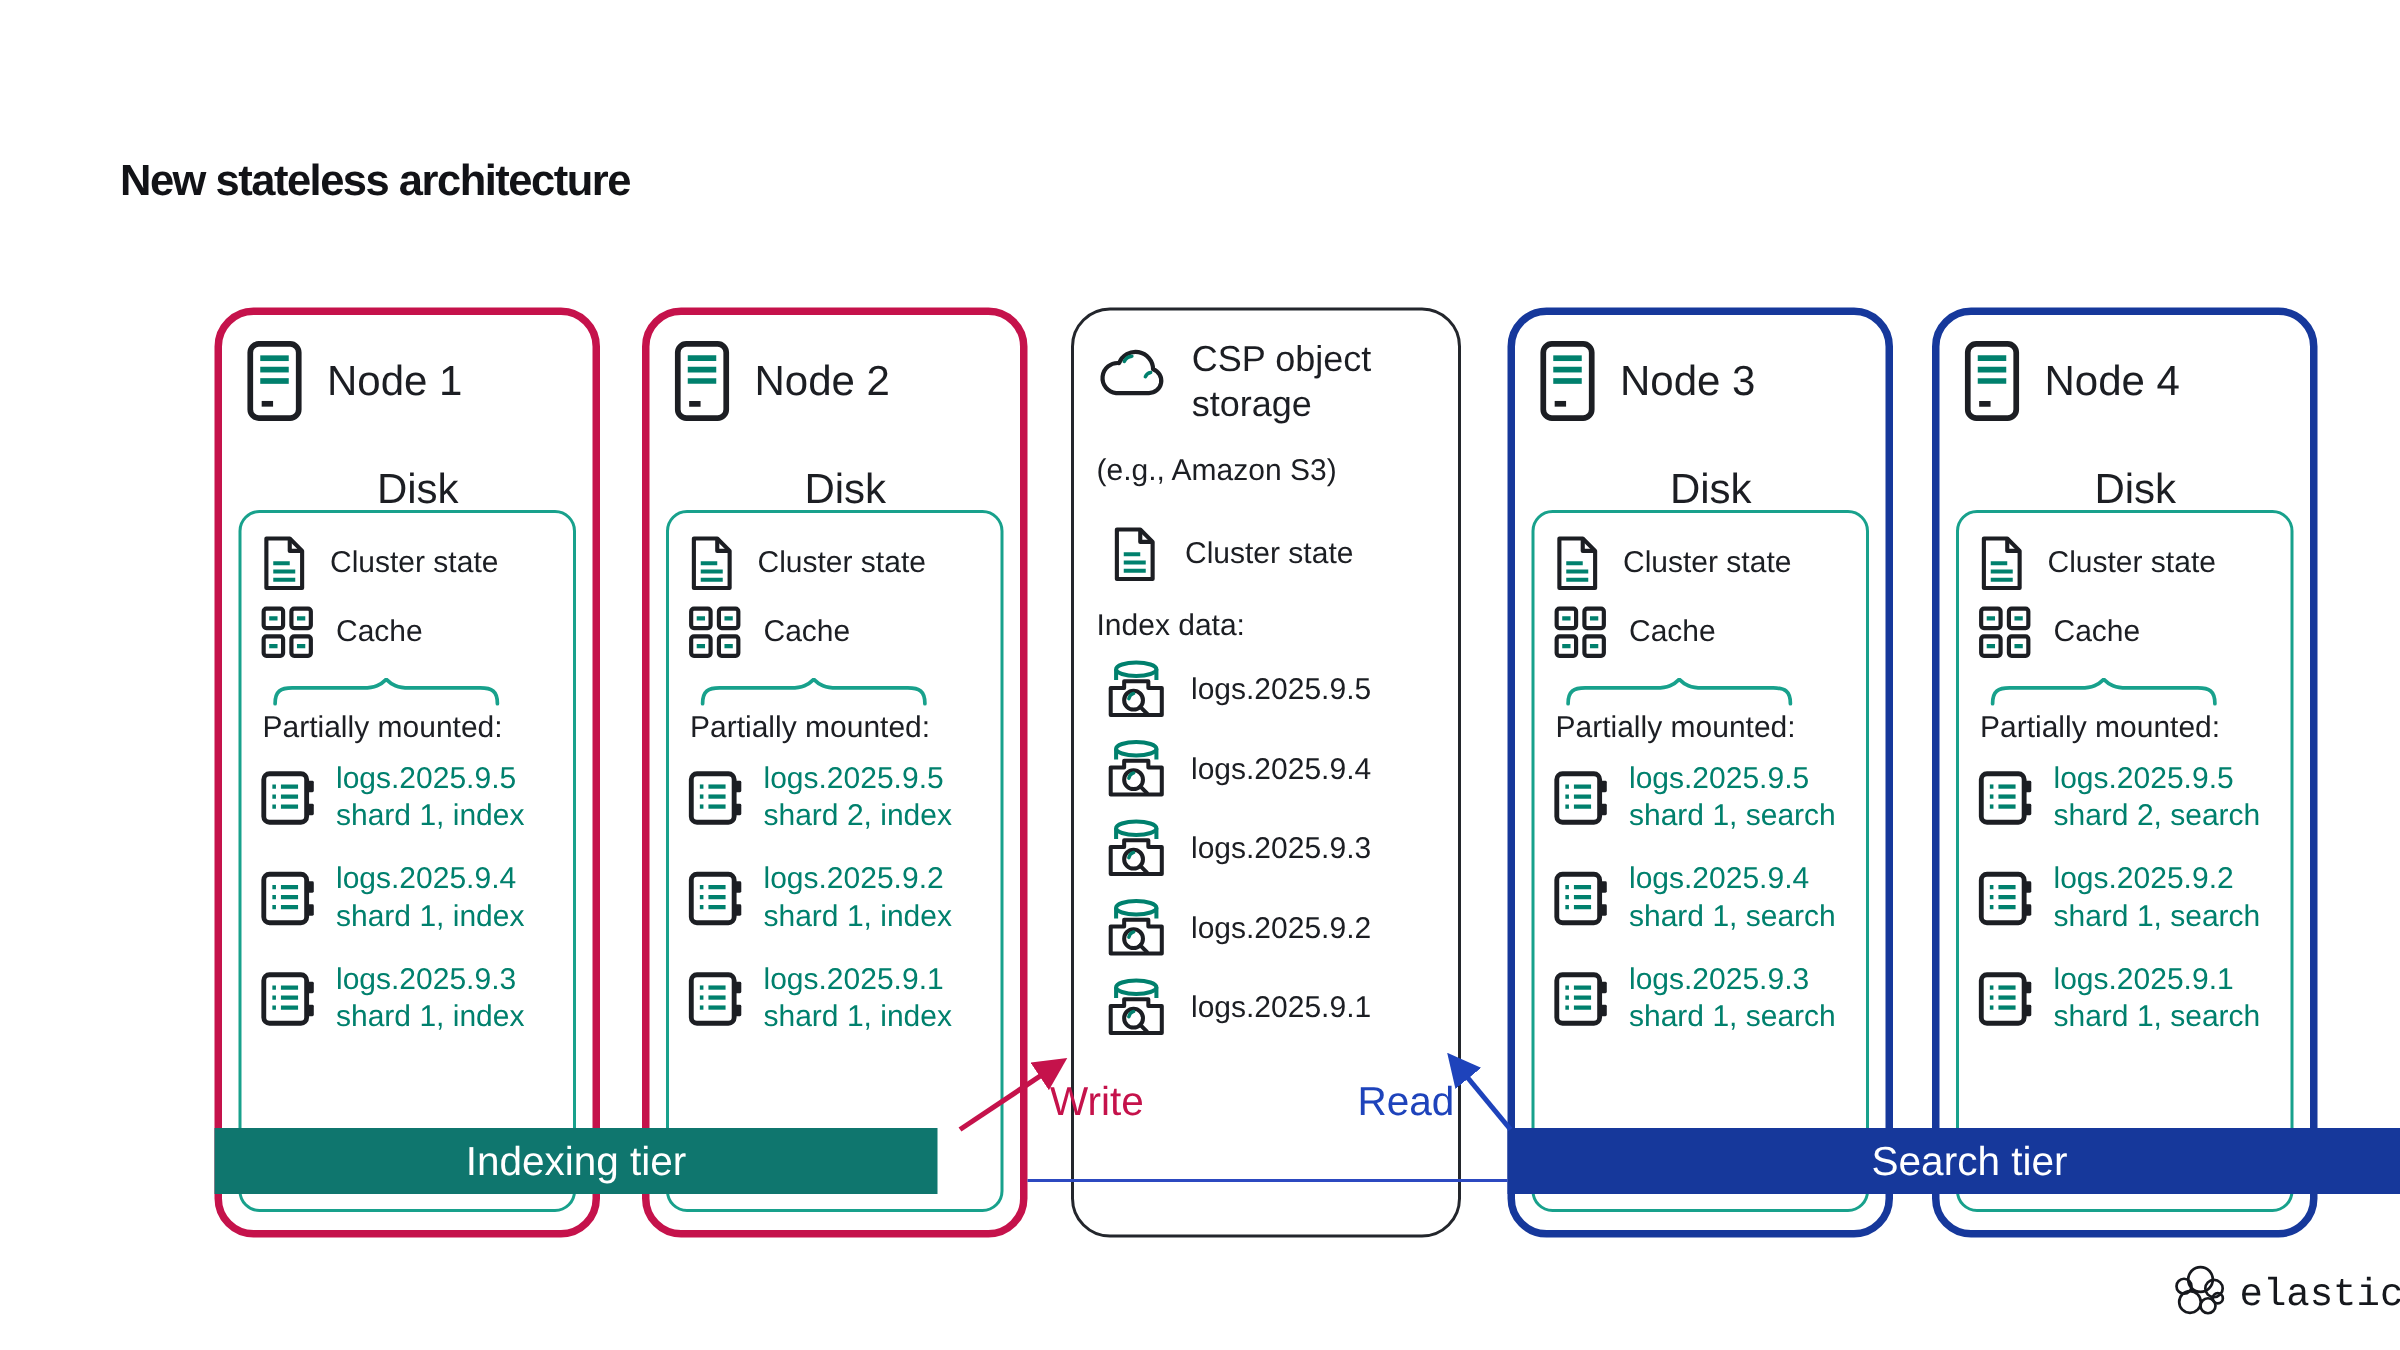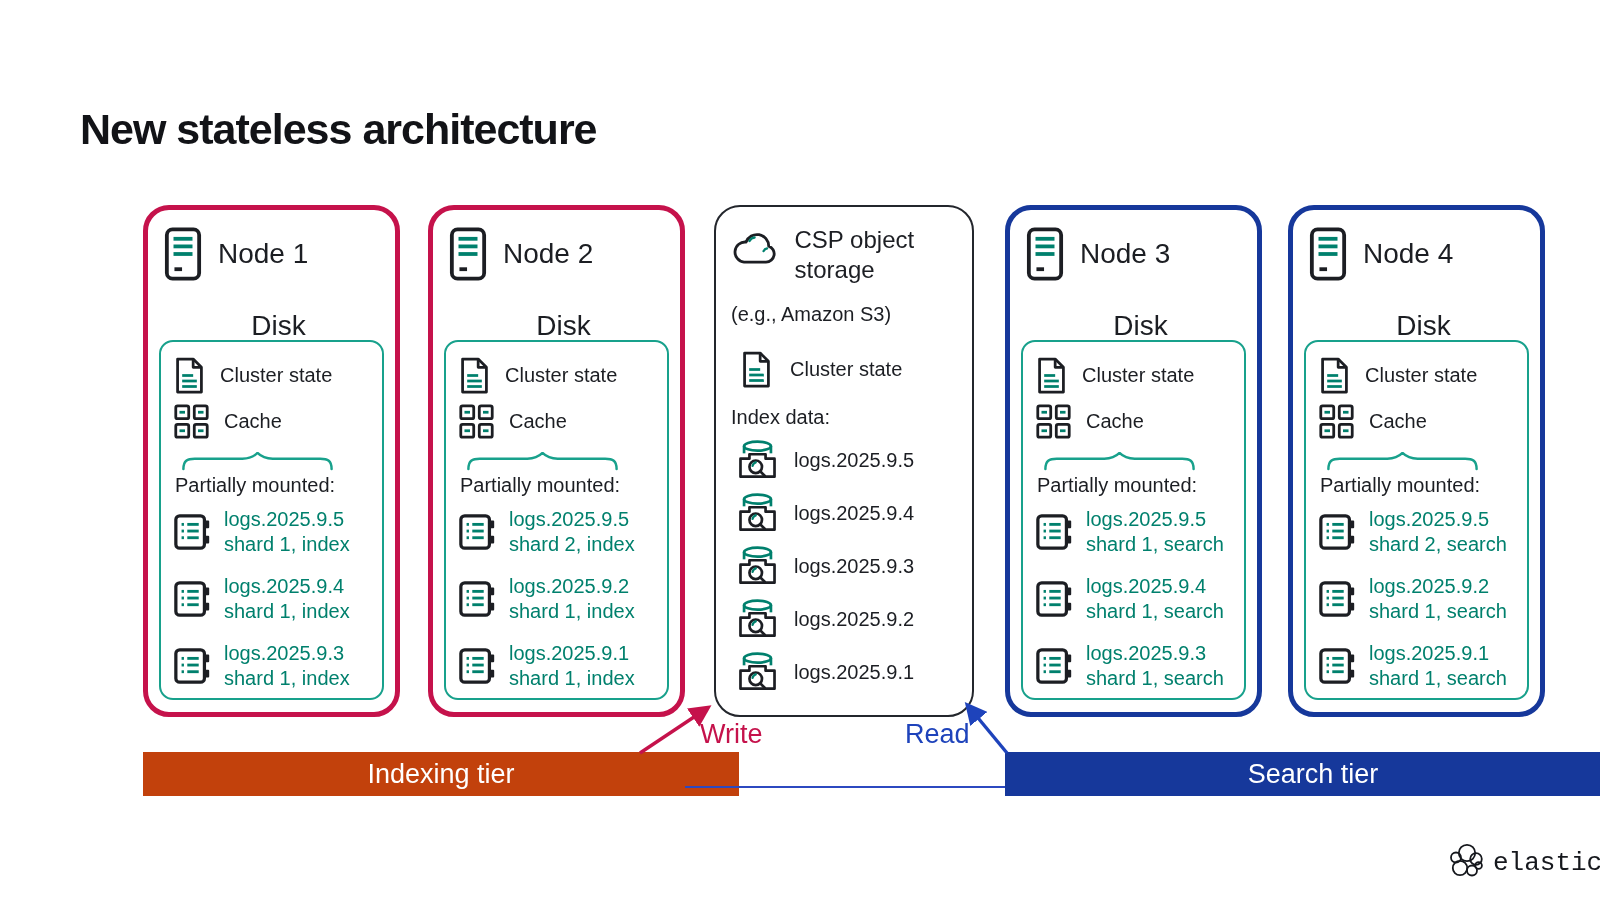--- a/index.html
+++ b/index.html
@@ -1,22 +1,22 @@
 <!DOCTYPE html>
 <html><head>
 <meta charset="utf-8">
 <style>
   html,body{margin:0;padding:0;background:#fff;}
   #canvas{position:relative;width:1600px;height:900px;background:#ffffff;overflow:hidden;
           font-family:"Liberation Sans",sans-serif;color:#1c1e23;}
   .abs{position:absolute;}
-  #page-title{left:80px;top:105px;font-size:43px;font-weight:bold;letter-spacing:-1px;color:#121317;}
+  #page-title{left:80px;top:105px;font-size:29px;font-weight:bold;letter-spacing:-1px;color:#121317;}
 
   
-  .bigbox{top:205px;height:512px;border-radius:26px;box-sizing:border-box;background:#fff;}
+  .bigbox{top:205px;height:620px;border-radius:26px;box-sizing:border-box;background:#fff;}
   .bigbox.red{border:5px solid #c5124b;width:257px;}
   .bigbox.navy{border:5px solid #16389b;width:257px;}
   .bigbox.gray{border:2px solid #23262c;width:260px;}
 
   .nhead{display:flex;align-items:center;gap:16px;margin:14px 0 0 16px;height:60px;}
   .nhead .lbl{font-size:28px;}
   .ndisk{display:flex;align-items:center;gap:13px;margin:13px 0 0 14px;height:44px;flex-direction:column;}
   .ndisk .lbl{font-size:28px;}
   .inner{position:absolute;left:11px;right:11px;top:130px;bottom:12px;
          border:2px solid #18a18c;border-radius:14px;padding:10px 8px 0 12px;box-sizing:border-box;}
@@ -30,21 +30,21 @@
   .csp-head{display:flex;align-items:flex-start;gap:13px;margin:18px 6px 0 14px;}
   .csp-head .lbl{font-size:24px;line-height:30px;}
   .csp-sub{font-size:20px;margin:18px 0 0 15px;}
   .csp-cs{display:flex;align-items:center;gap:17px;margin:20px 0 0 24px;height:46px;font-size:20px;}
   .csp-id{font-size:20px;margin:14px 0 0 15px;}
   .csp-item{display:flex;align-items:center;gap:15px;margin:9px 0 0 20px;height:44px;font-size:20px;}
 
   
   .tier{top:752px;height:44px;display:flex;align-items:center;justify-content:center;
         color:#fff;font-size:27px;}
-  #indexing-tier{left:143px;width:596px;background:#c2410c;}
+  #indexing-tier{left:143px;width:482px;background:#0f766e;}
   #search-tier{left:1005px;width:616px;background:#16389b;}
   #tier-connector{left:685px;top:786px;width:320px;height:2px;background:#2c49c0;}
   #write-label{left:700px;top:719px;font-size:27px;color:#c5124b;}
   #read-label{left:905px;top:719px;font-size:27px;color:#1e43bb;}
   #arrow-layer{left:0;top:0;pointer-events:none;}
 
   
   #logo{left:1446px;top:842px;display:flex;align-items:center;gap:5px;font-family:Liberation Mono, monospace;}
   #logo .lbl{font-size:26px;color:#16181d;}
   svg{display:block;}

